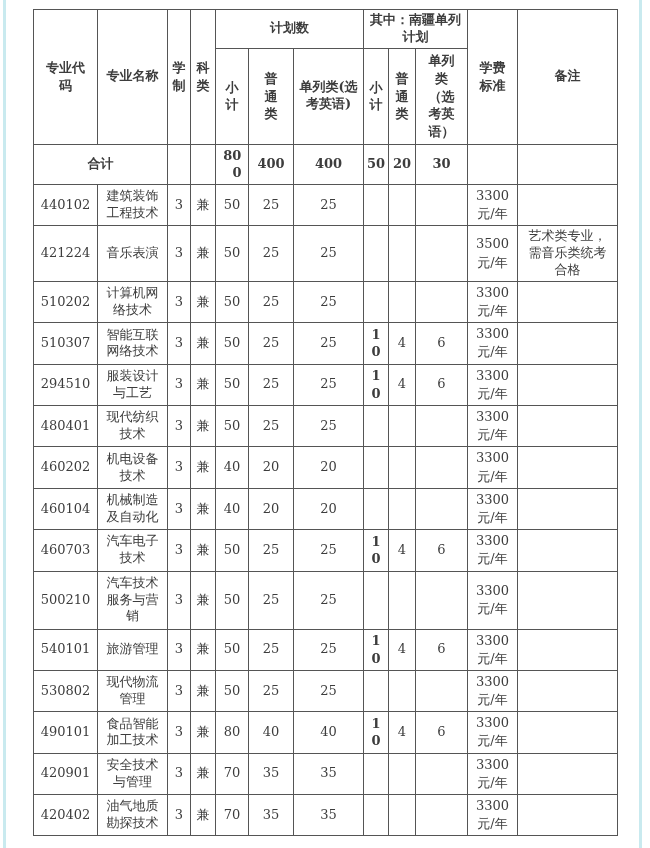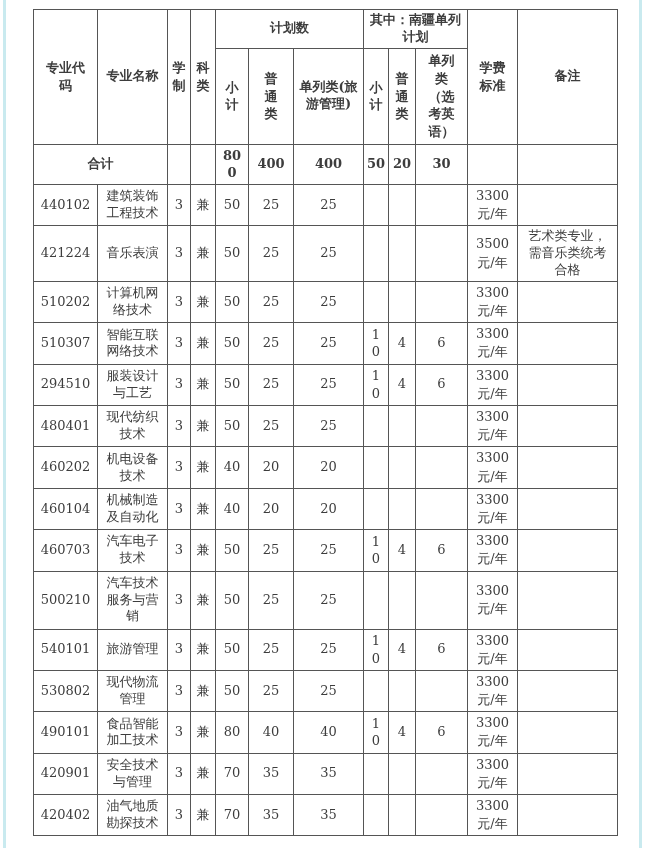--- a/index.html
+++ b/index.html
@@ -18,22 +18,22 @@
   .plan-table thead tr.h2{height:96px;}
   .plan-table tbody tr{height:40px;}
   .plan-table tbody tr.total-row{height:40px;font-weight:bold;}
   .plan-table tbody tr:nth-child(3){height:52px;}   
   .plan-table tbody tr:nth-child(11){height:58px;}  
 
   
   .stack{display:inline-block;word-break:break-all;line-height:1.35;text-align:center;vertical-align:middle;}
   .w1{width:1.15em;}   
   .w2{width:2.15em;font-family:Liberation Serif, serif;}   
-  .d1{width:0.75em;}   
-  .d2{width:1.45em;}   
+  .d1{width:0.75em;font-weight:bold;}   
+  .d2{width:1.45em;text-align:right;}   
 
   .fee-a,.fee-u{display:block;line-height:1.4;text-align:center;}
   td.remark-cell{padding:2px 9px;}
 
   .note{position:absolute;left:55px;top:804px;width:560px;
         font-family:"Liberation Sans","DejaVu Sans",sans-serif;
         font-size:15px;color:#4a4a4a;letter-spacing:0.5px;}
 </style>
 </head>
 <body>
@@ -64,21 +64,21 @@
         <th rowspan="2"><span class="stack w1">学制</span></th>
         <th rowspan="2"><span class="stack w1">科类</span></th>
         <th colspan="3">计划数</th>
         <th colspan="3">其中：南疆单列计划</th>
         <th rowspan="2"><span class="stack w2">学费标准</span></th>
         <th rowspan="2">备注</th>
       </tr>
       <tr class="h2">
         <th><span class="stack w1">小计</span></th>
         <th><span class="stack w1">普通类</span></th>
-        <th>单列类(旅游管理)</th>
+        <th>单列类(选考英语)</th>
         <th><span class="stack w1">小计</span></th>
         <th><span class="stack w1">普通类</span></th>
         <th><span class="stack w2">单列类（选考英语）</span></th>
       </tr>
     </thead>
     <tbody>
       <tr class="total-row">
         <td colspan="2">合计</td>
         <td></td>
         <td></td>

